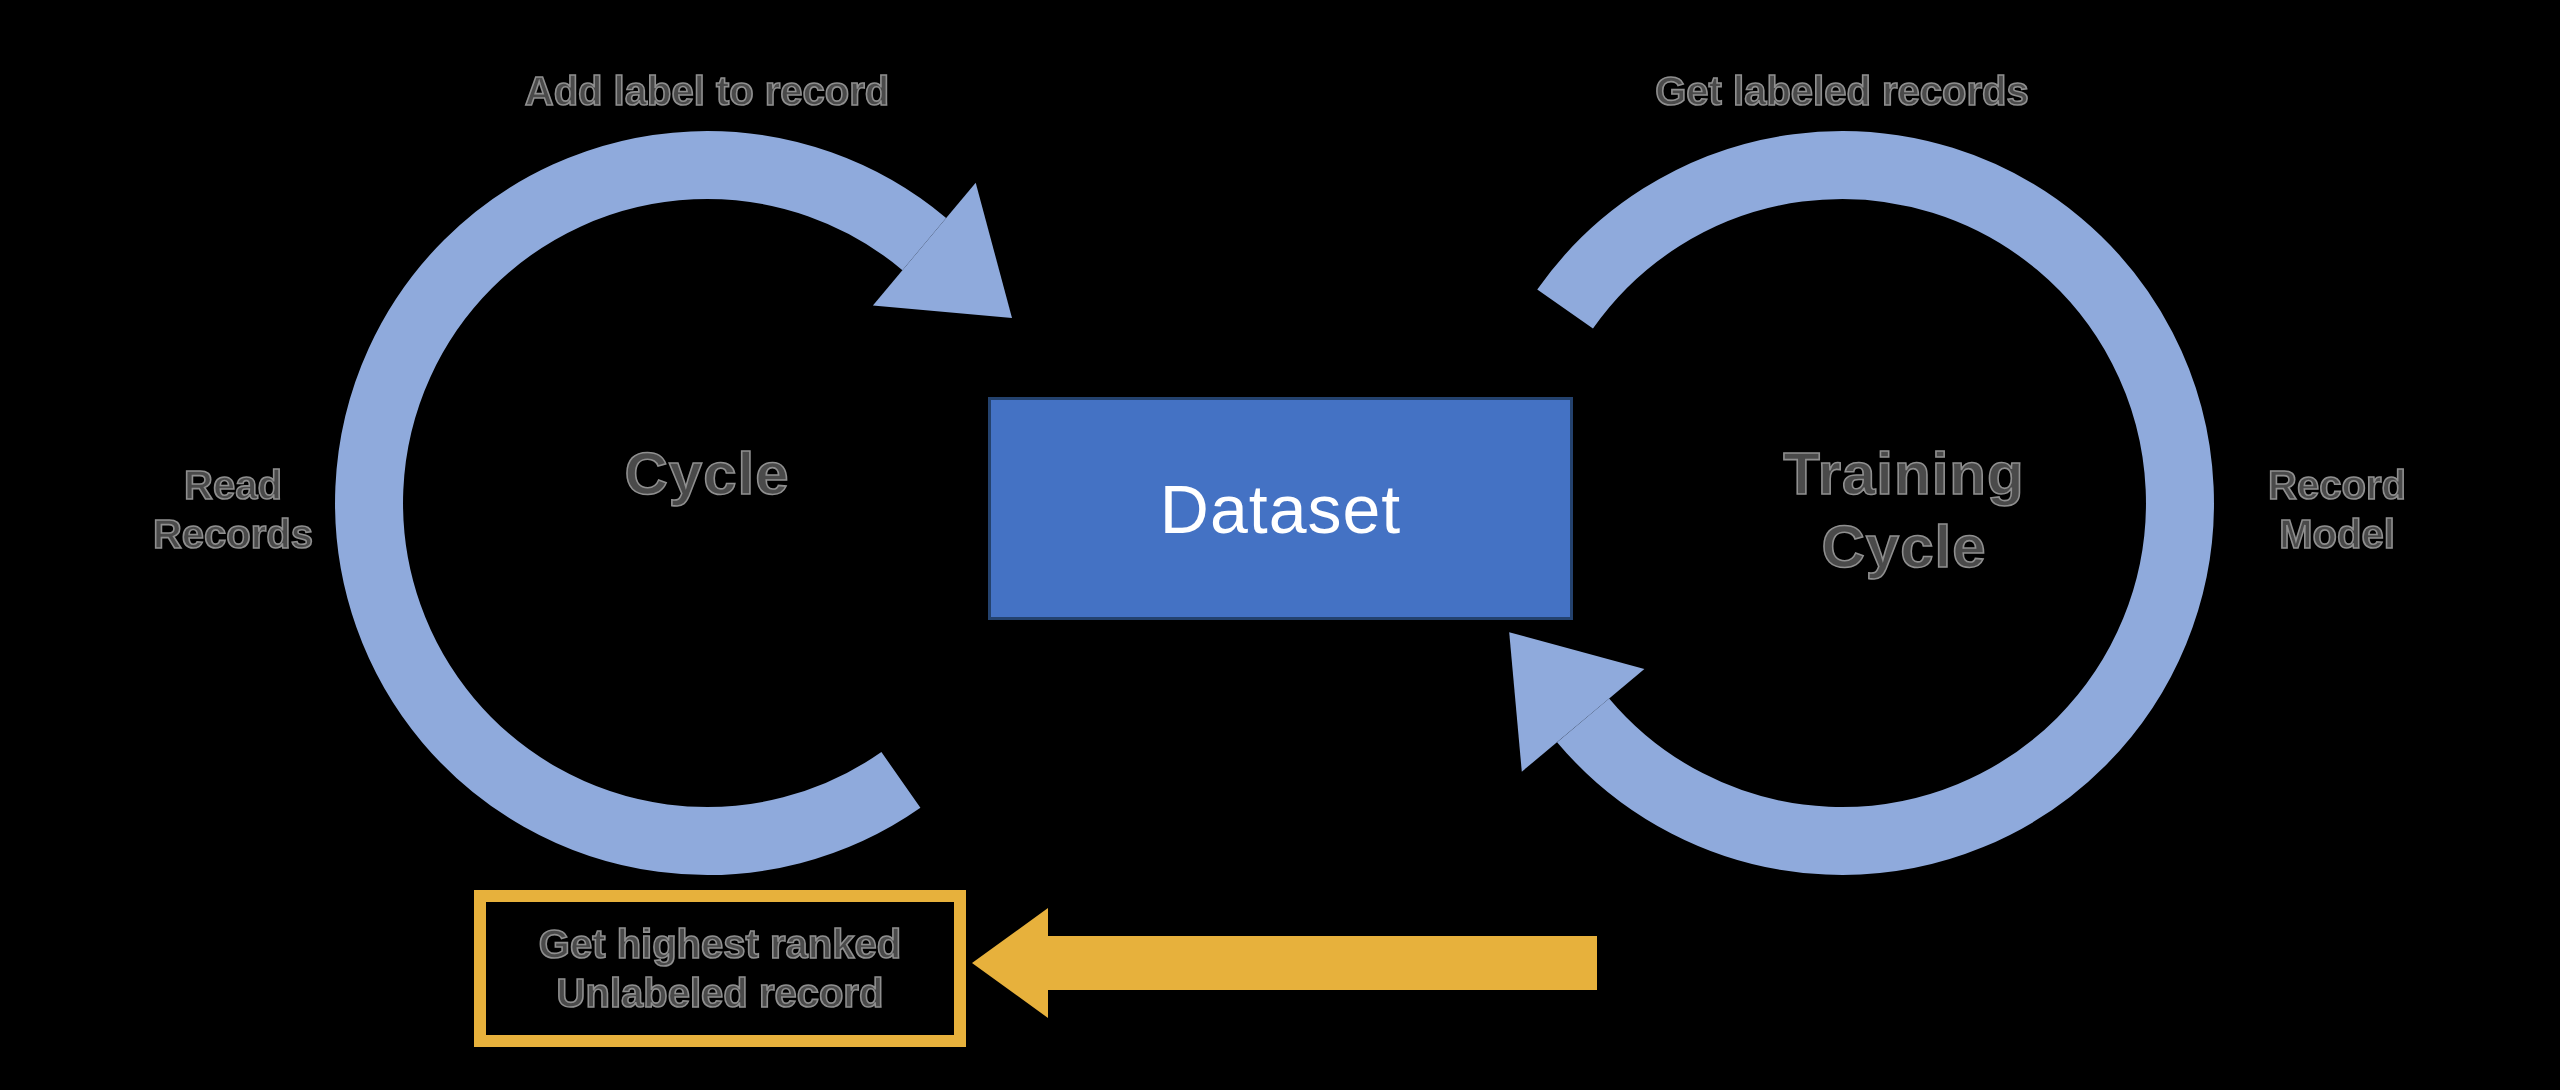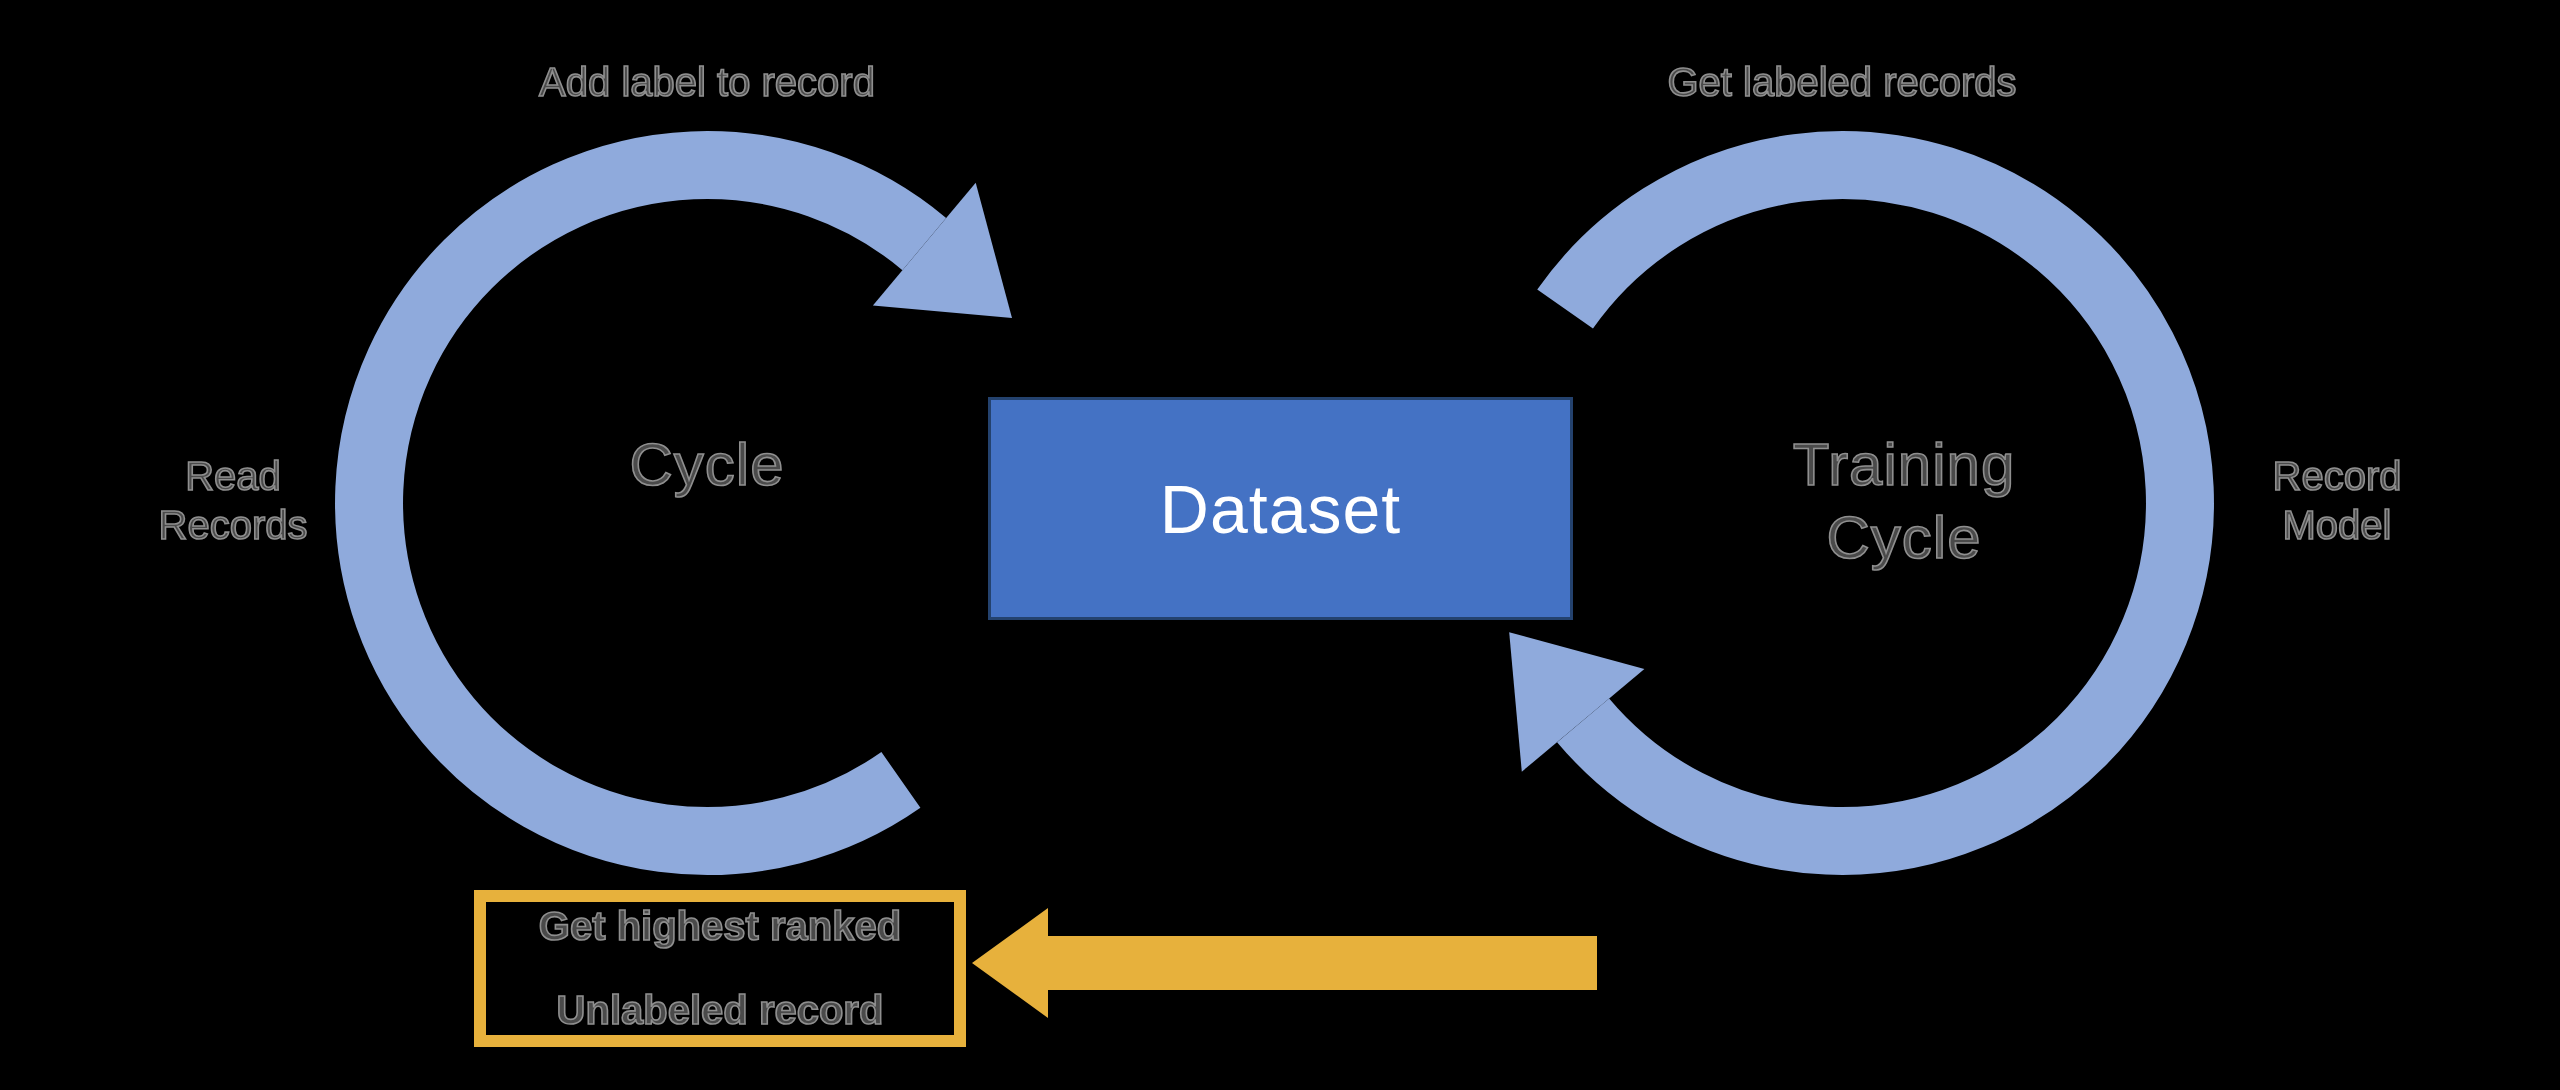--- a/index.html
+++ b/index.html
@@ -17,24 +17,25 @@
   }
   svg.layer {
     position: absolute;
     left: 0;
     top: 0;
   }
   .glabel {
     position: absolute;
     color: #4a4a4a;
     -webkit-text-stroke: 1.6px #8f8f8f;
-    font-weight: normal;
+    font-weight: bold;
     text-align: center;
     line-height: 1.22;
     text-shadow: 0 0 2px rgba(0,0,0,0.55);
+    margin-top: 9px;
   }
   .glabel.small { font-size: 40px; }
   .glabel.big   { font-size: 60px; letter-spacing: 1px; }
   .top-label-left   { left: 407px;  top: 58px;  width: 600px; }
   .top-label-right  { left: 1542px; top: 58px;  width: 600px; }
   .side-label-left  { left: 83px;   top: 452px; width: 300px; }
   .side-label-right { left: 2187px; top: 452px; width: 300px; }
   .cycle-name-left  { left: 407px;  top: 428px; width: 600px; }
   .cycle-name-right { left: 1604px; top: 428px; width: 600px; }
 
@@ -62,21 +63,21 @@
     left: 474px;
     top: 890px;
     width: 492px;
     height: 157px;
     box-sizing: border-box;
     border: 12px solid #E7B13C;
     background: rgba(0,0,0,0.2);
     display: flex;
     flex-direction: column;
     align-items: center;
-    justify-content: space-between;
+    justify-content: center;
   }
   .gold-box .glabel-inline {
     color: #4a4a4a;
     -webkit-text-stroke: 1.6px #8f8f8f;
     font-weight: bold;
     font-size: 40px;
     line-height: 1.22;
     text-align: center;
   }
   .rank-label {

